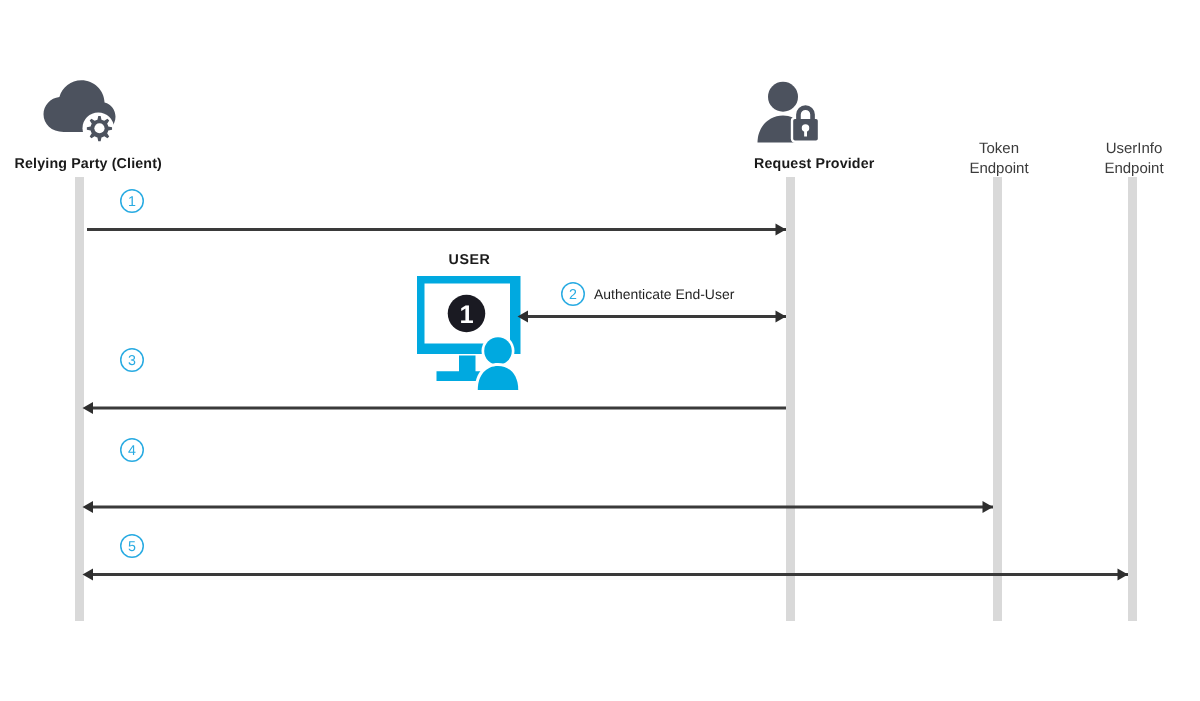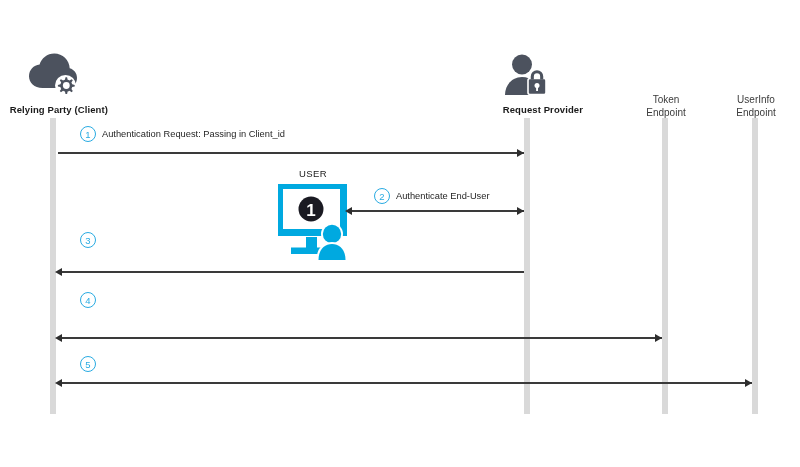--- a/index.html
+++ b/index.html
@@ -90,21 +90,21 @@
     font-size: 9.3px;
     color: #1f1f1f;
     line-height: 12.6px;
     white-space: pre-line;
   }
 
   
   .user-title {
     position: absolute;
     font-size: 9.5px;
-    font-weight: normal;
+    font-weight: bold;
     color: #1a1a1a;
     letter-spacing: 0.4px;
   }
 </style>
 </head>
 <body>
 
 <div id="canvas">
 
   <div class="actor-icon" style="left:28px; top:52px;">
@@ -139,21 +139,20 @@
     <div>UserInfo</div>
     <div>Endpoint</div>
   </div>
 
   <div class="lifeline" style="left:50px;"></div>
   <div class="lifeline" style="left:524px;"></div>
   <div class="lifeline" style="left:662px;"></div>
   <div class="lifeline" style="left:752px;"></div>
 
   <div class="step-num" style="left:80px; top:126px;">1</div>
-  <div class="step-text" style="left:102px; top:128px;">Authentication Request: Passing in Client_id</div>
   <div class="arrow-line" style="left:58px; top:152px; width:466px;"></div>
   <div class="arrow-head right" style="left:517px; top:148.5px;"></div>
 
   <div class="user-title" style="left:299px; top:168px;">USER</div>
   <div class="actor-icon" style="left:278px; top:184px;">
     <svg width="72" height="76" viewBox="0 0 72 76">
       <rect x="1.5" y="1.5" width="64" height="47" fill="none" stroke="#00a9e0" stroke-width="7"></rect>
       <rect x="28" y="53" width="11" height="12" fill="#00a9e0"></rect>
       <rect x="13" y="63.5" width="41" height="6.5" fill="#00a9e0"></rect>
       <circle cx="33" cy="25" r="12.5" fill="#1a1a22"></circle>

